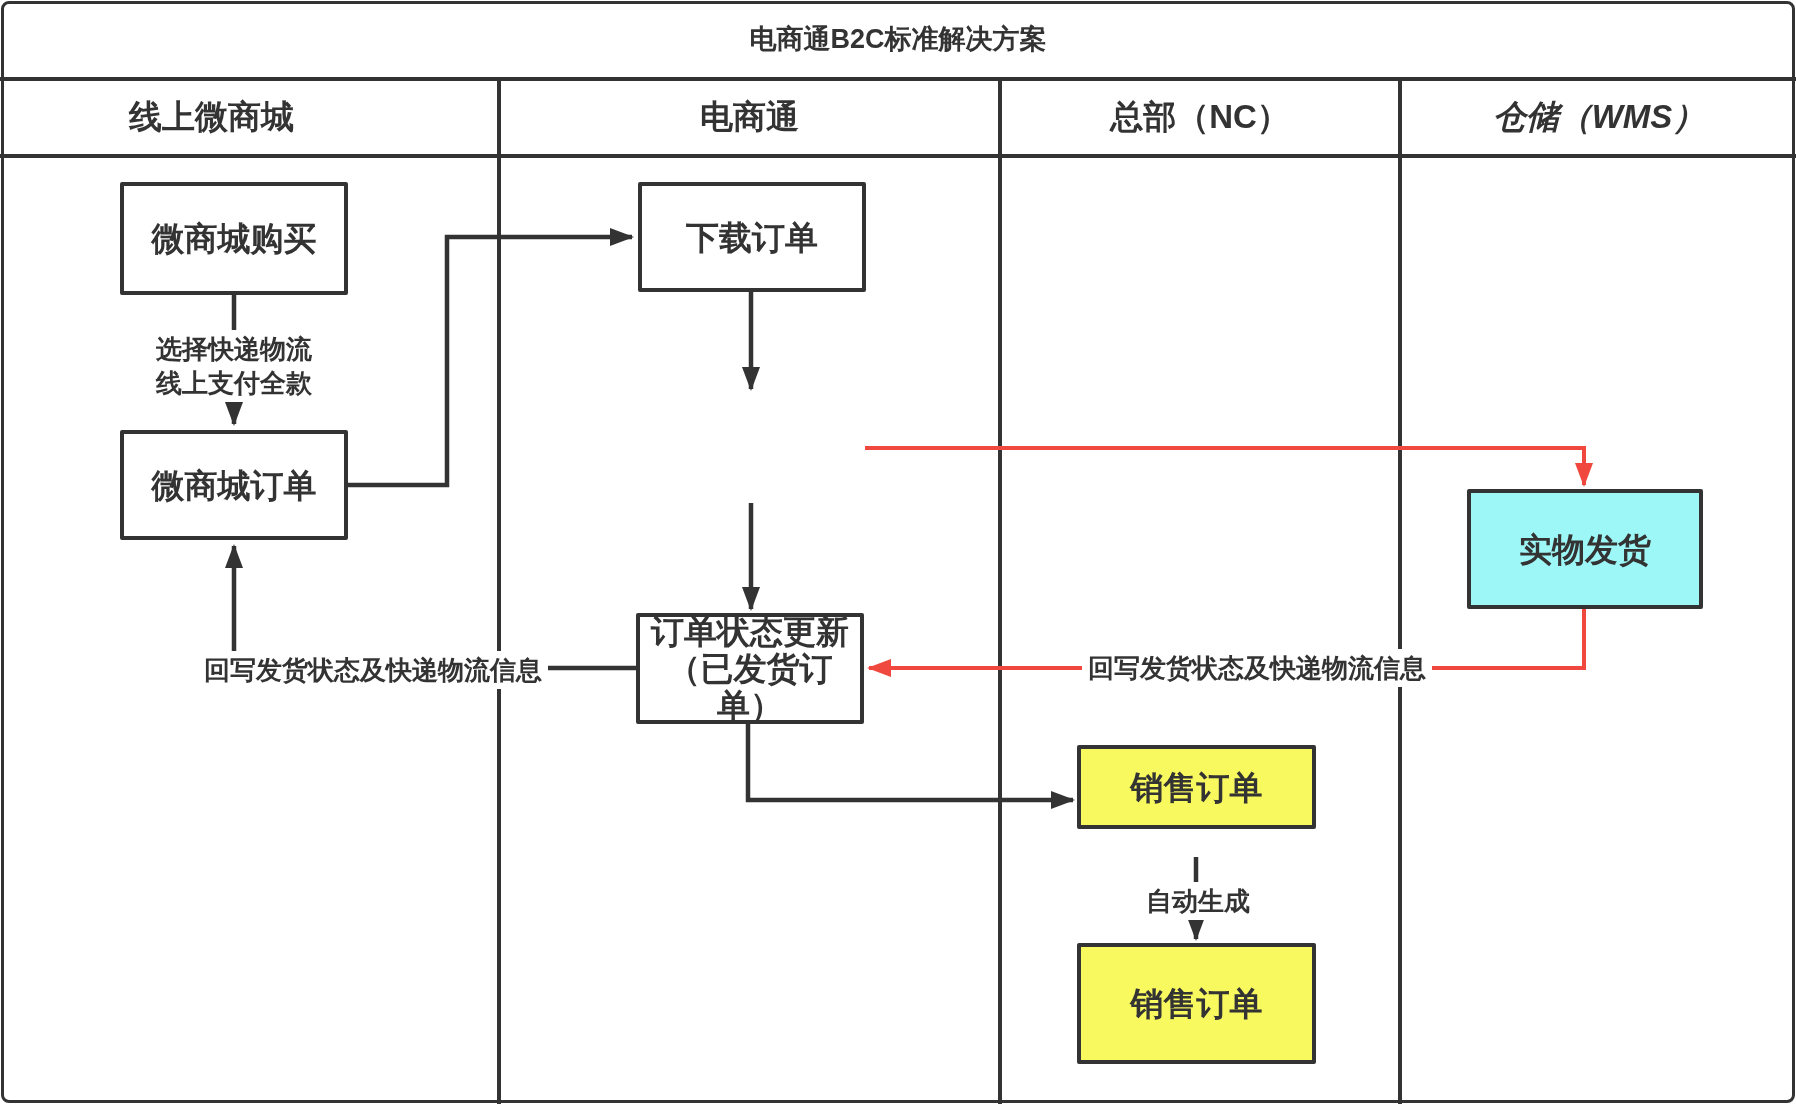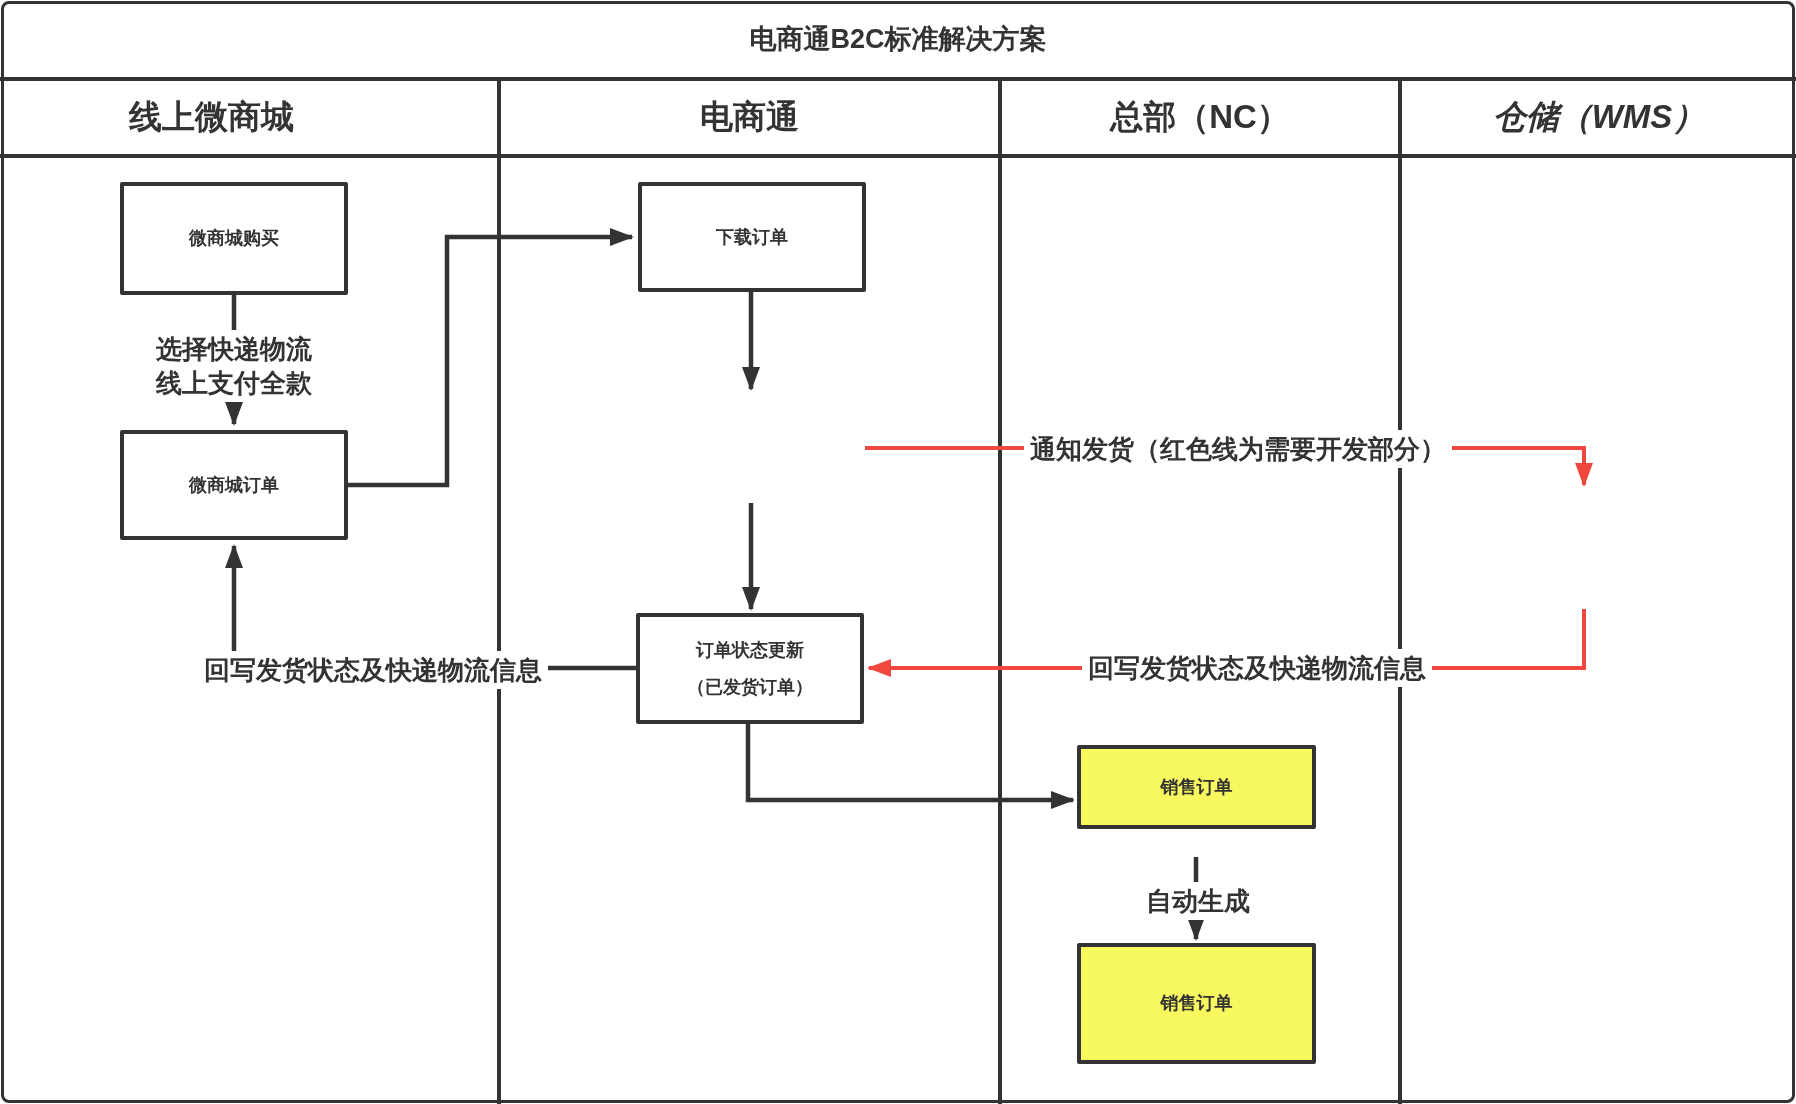--- a/index.html
+++ b/index.html
@@ -30,21 +30,21 @@
     font-size:33px; font-weight:bold;
   }
   .connectors{position:absolute; left:0; top:0;}
   .edge-black{stroke:var(--line); stroke-width:4.5; fill:none;}
   .edge-red{stroke:var(--red); stroke-width:4; fill:none;}
   .node{
     position:absolute; box-sizing:border-box;
     border:4px solid var(--line); border-radius:2px;
     background:var(--node-bg);
     display:flex; align-items:center; justify-content:center; text-align:center;
-    font-size:18px; font-weight:bold; line-height:37px;
+    font-size:33px; font-weight:bold; line-height:37px;
     white-space:pre-line;
   }
   .node.yellow{background:var(--yellow);}
   .node.cyan{background:var(--cyan);}
   .edge-label{
     position:absolute; transform:translate(-50%,-50%);
     background:var(--canvas); padding:2px 6px;
     font-size:26px; font-weight:bold; line-height:34px;
     text-align:center; white-space:pre-line;
   }
@@ -85,24 +85,24 @@
     <path class="edge-black" d="M1196,857 L1196,939" marker-end="url(#arrow-black)"></path>
     <path class="edge-red" d="M865,448 L1584,448 L1584,485" marker-end="url(#arrow-red)"></path>
     <path class="edge-red" d="M1584,609 L1584,668 L869,668" marker-end="url(#arrow-red)"></path>
   </svg>
 
   <div class="node" style="left:120px;top:182px;width:228px;height:113px;">微商城购买</div>
   <div class="node" style="left:120px;top:430px;width:228px;height:110px;">微商城订单</div>
   <div class="node" style="left:638px;top:182px;width:228px;height:110px;">下载订单</div>
   <div class="node" style="left:636px;top:613px;width:228px;height:111px;">订单状态更新
 （已发货订单）</div>
+  <div class="node cyan" style="left:1467px;top:489px;width:236px;height:120px;">实物发货</div>
   <div class="node yellow" style="left:1077px;top:745px;width:239px;height:84px;">销售订单</div>
   <div class="node yellow" style="left:1077px;top:943px;width:239px;height:121px;">销售订单</div>
 
   <div class="edge-label" style="left:234px;top:366px;">选择快递物流
 线上支付全款</div>
-  <div class="edge-label" style="left:1238px;top:449px;">通知发货（红色线为需要开发部分）</div>
   <div class="edge-label" style="left:1257px;top:668px;">回写发货状态及快递物流信息</div>
   <div class="edge-label" style="left:373px;top:670px;">回写发货状态及快递物流信息</div>
   <div class="edge-label" style="left:1198px;top:901px;">自动生成</div>
 
   <div class="frame-border"></div>
 </div>
 
 </body></html>

